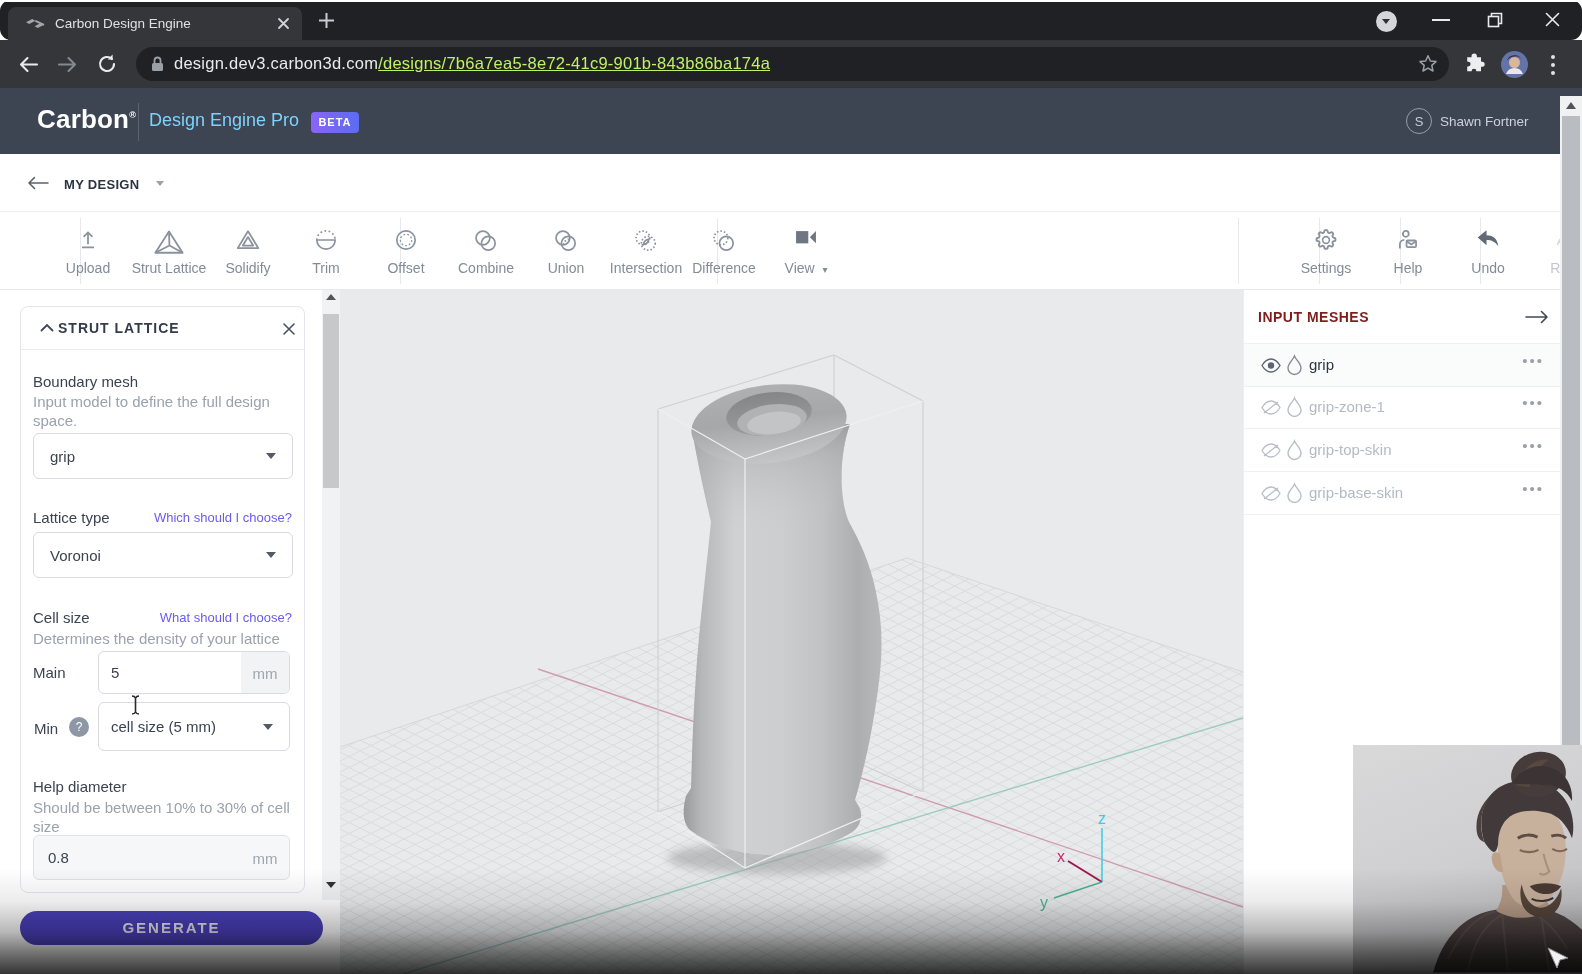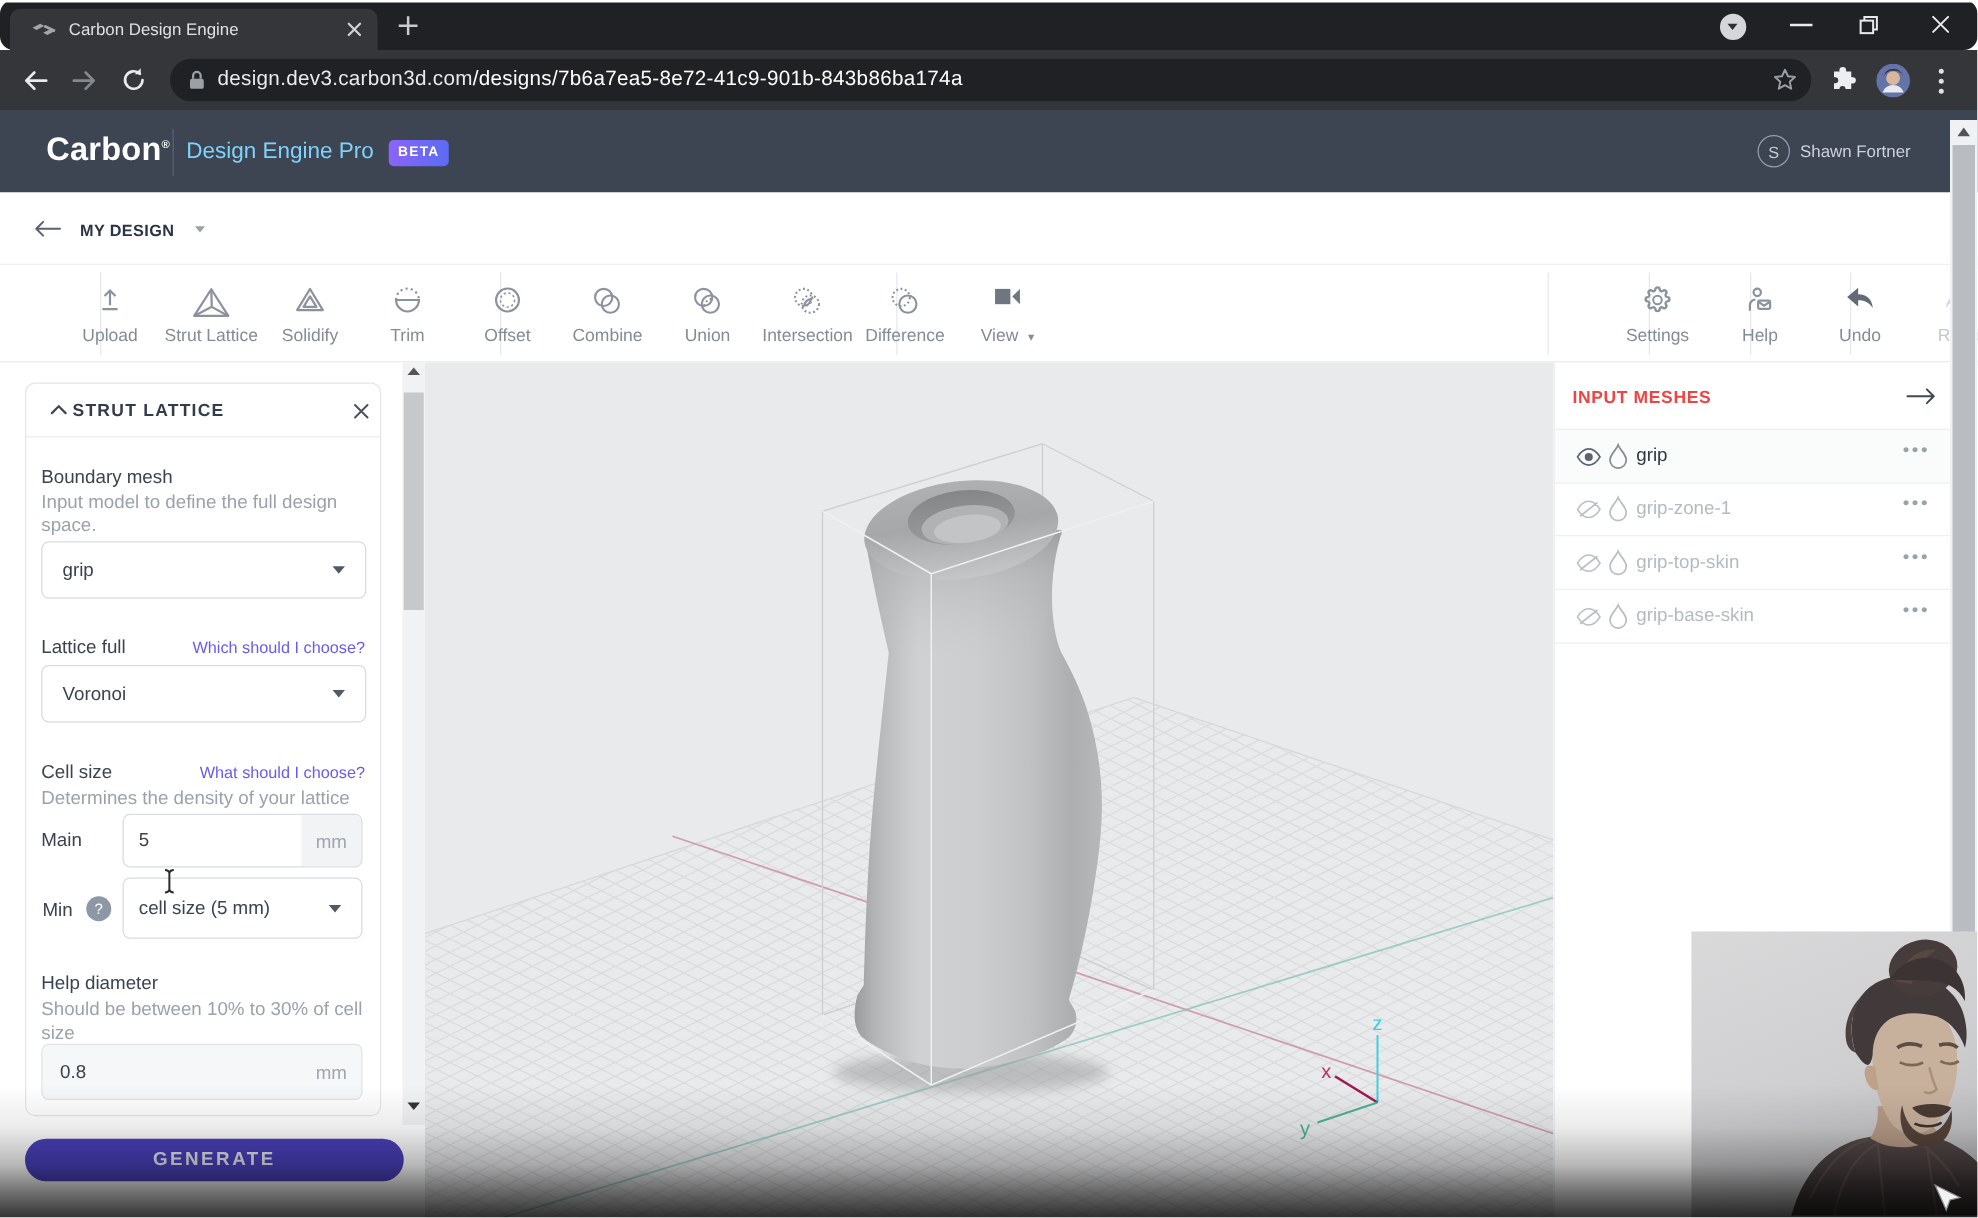--- a/index.html
+++ b/index.html
@@ -12,21 +12,21 @@
   #tabbar { left:0; top:0; width:1582px; height:40px; background:#202124;border-radius:11px; }
   #tab { left:8px; top:7px; width:294px; height:33px; background:#35363a;
     border-radius:8px 8px 0 0; }
   #tabtitle { left:47px; top:9px; color:#dee1e4; font-size:13.5px; }
 
   
   #navbar { left:0; top:40px; width:1582px; height:48px; background:#35363a; }
   #urlpill { left:136px; top:7px; width:1313px; height:34px; background:#202124;
     border-radius:17px; }
   #urltext { left:174px; top:14px; font-size:16.5px; letter-spacing:0.25px; color:#e8eaed; white-space:nowrap; }
-  #urltext .dim { color:#ffffff; }
+  #urltext .dim { color:#bef264;text-decoration:underline; }
 
   
   #appheader { left:0; top:88px; width:1582px; height:66px; background:#3d4452; }
   #logo { left:37px; top:16px; color:#ffffff; font-size:26px; font-weight:bold;
     letter-spacing:0.2px; }
   #logo sup { font-size:9px; }
   #hsep { left:138px; top:15px; width:1px; height:38px; background:#5b6271; }
   #prodname { left:149px; top:22px; color:#7dd3fc; font-size:18px; font-weight:400; }
   #beta { left:311px; top:24px; width:48px; height:21px; border-radius:4px;
     background:linear-gradient(90deg,#8a64f8,#5b6cf2); color:#fff; font-size:11px;
@@ -321,21 +321,21 @@
         <svg class="abs" style="left:261px;top:15px" width="14" height="14" viewBox="0 0 14 14">
           <path d="M2 2 L12 12 M12 2 L2 12" stroke="#4a525e" stroke-width="1.6" stroke-linecap="round"></path>
         </svg>
       </div>
       <div class="cardpad flabel" style="top:66px">Boundary mesh</div>
       <div class="cardpad fdesc" style="top:85px">Input model to define the full design space.</div>
       <div class="dropdown" style="left:12px;top:126px;width:260px;height:46px">
         <div class="abs" style="left:16px;top:14px">grip</div>
         <div class="dd-caret"></div>
       </div>
-      <div class="cardpad flabel" style="top:202px">Lattice full</div>
+      <div class="cardpad flabel" style="top:202px">Lattice type</div>
       <div class="plink abs" style="right:12px;top:203px">Which should I choose?</div>
       <div class="dropdown" style="left:12px;top:225px;width:260px;height:46px">
         <div class="abs" style="left:16px;top:14px">Voronoi</div>
         <div class="dd-caret"></div>
       </div>
       <div class="cardpad flabel" style="top:302px">Cell size</div>
       <div class="plink abs" style="right:12px;top:303px">What should I choose?</div>
       <div class="cardpad fdesc" style="top:322px">Determines the density of your lattice</div>
       <div class="abs flabel" style="left:12px;top:357px">Main</div>
       <div class="abs" style="left:77px;top:344px;width:192px;height:43px;border:1px solid #d8dbe1;border-radius:6px;background:#fff;overflow:hidden">
@@ -476,21 +476,21 @@
       <line x1="762" y1="592" x2="714" y2="608" stroke="#4bb195" stroke-width="1.6"></line>
     </g>
     <g font-family="Liberation Sans, sans-serif" font-size="16" text-anchor="middle">
       <text x="762" y="534" fill="#3ecbdf">z</text>
       <text x="721" y="572" fill="#c22a6e">x</text>
       <text x="704" y="618" fill="#4bb195">y</text>
     </g>
   </svg>
 
   <div class="abs" id="rightpanel">
-    <div class="abs" style="left:14px;top:19px;font-size:14px;font-weight:bold;letter-spacing:0.5px;color:#ef4444">INPUT MESHES</div>
+    <div class="abs" style="left:14px;top:19px;font-size:14px;font-weight:bold;letter-spacing:0.5px;color:#7f1d1d">INPUT MESHES</div>
     <svg class="abs" style="left:280px;top:20px" width="26" height="14" viewBox="0 0 26 14">
       <path d="M2 7 H23 M17.5 1.5 L23 7 L17.5 12.5" fill="none" stroke="#3f4854" stroke-width="1.6" stroke-linecap="round" stroke-linejoin="round"></path>
     </svg>
     <div class="mrow" style="top:53px; background:#fafbfb; border-top:1px solid #eef0f2; height:44px">
       <svg class="abs" style="left:17px;top:14px" width="20" height="15" viewBox="0 0 20 15">
           <path d="M1 7.5 C4 2.5 8 1 10 1 C12 1 16 2.5 19 7.5 C16 12.5 12 14 10 14 C8 14 4 12.5 1 7.5 Z" fill="none" stroke="#5c6472" stroke-width="1.4"></path>
           <circle cx="10" cy="7.5" r="3.2" fill="#5c6472"></circle>
         </svg>
       <svg class="abs" style="left:42px;top:10px" width="17" height="22" viewBox="0 0 17 22">
           <path d="M8.5 2 C10 6 15 9.5 15 14 a6.5 6.5 0 0 1 -13 0 C2 9.5 7 6 8.5 2 Z" fill="none" stroke="#868d98" stroke-width="1.4"></path>

